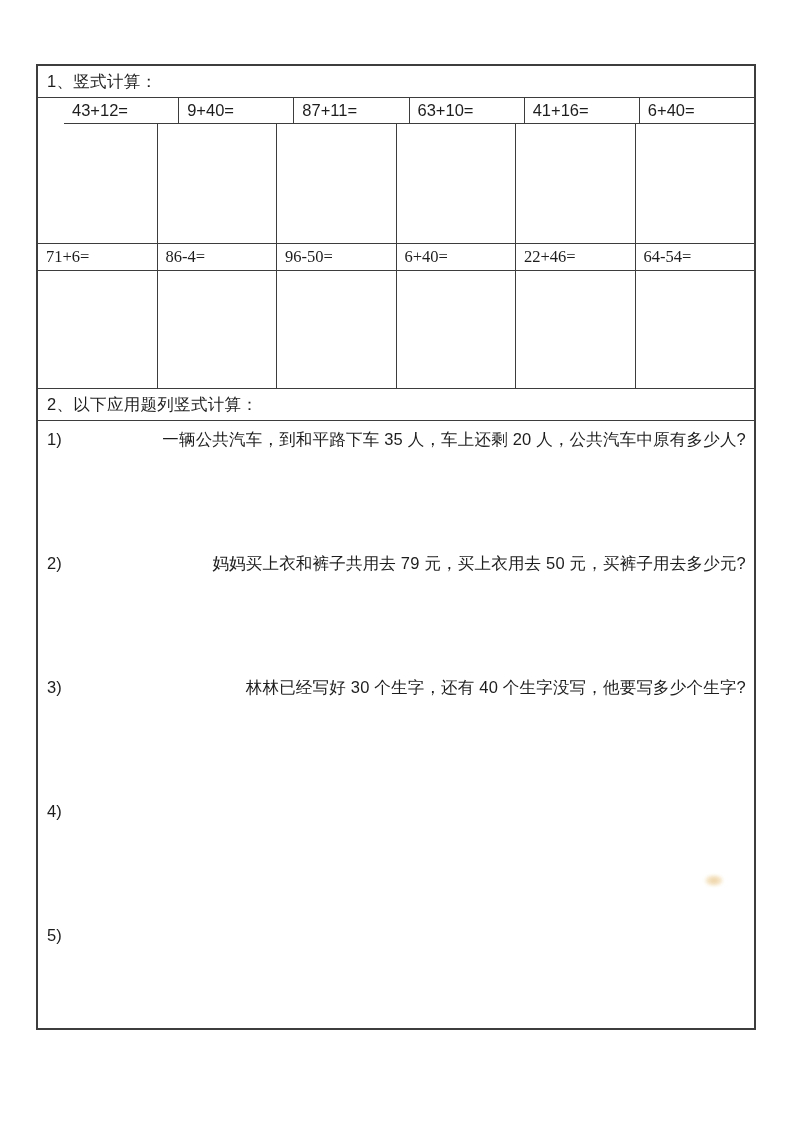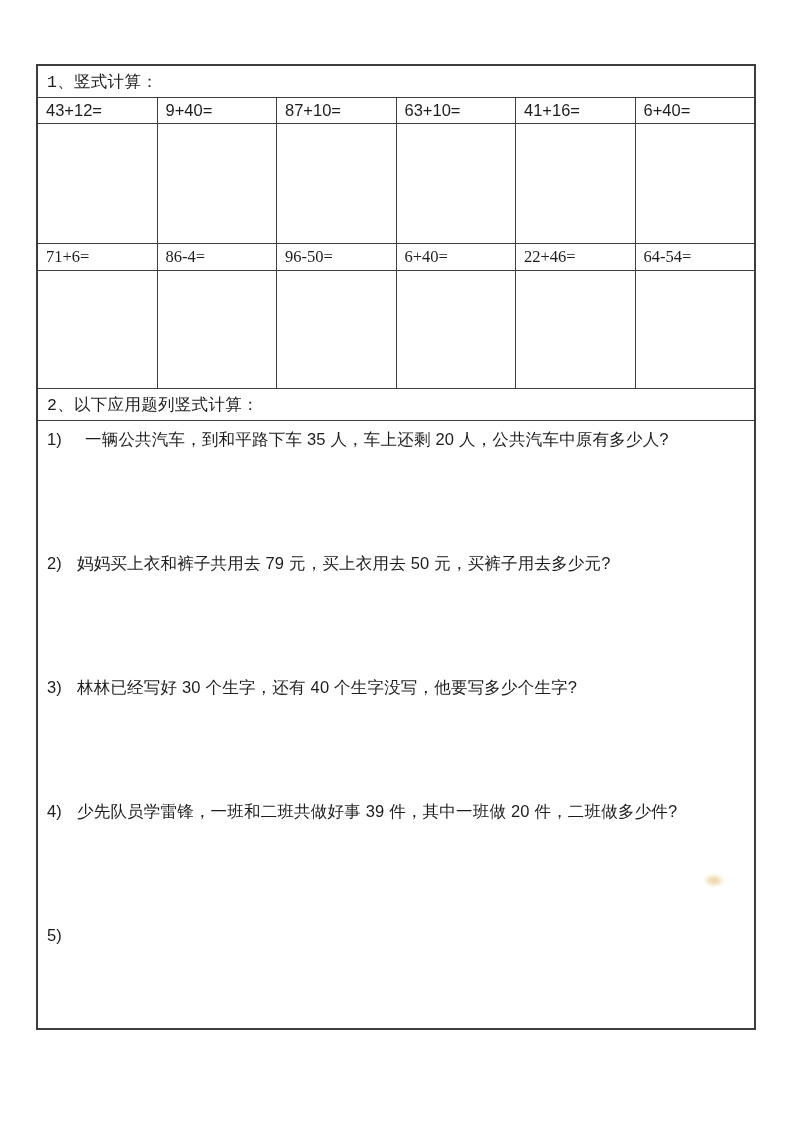--- a/index.html
+++ b/index.html
@@ -35,25 +35,24 @@
     display: flex;
     border-bottom: 1.5px solid var(--border-color);
     flex-shrink: 0;
   }
   .title-row {
     height: 32px;
     align-items: center;
     padding-left: 9px;
     font-size: 16.5px;
     letter-spacing: 0.3px;
-    font-family: Liberation Mono, monospace;
   }
   .title-row-2 { height: 32px; }
   .problems-row { font-size: 16.5px; }
-  .problems-row-1 { height: 26px; }
+  .problems-row-1 { height: 26px; margin-left: 26px; }
   .problems-row-2 { height: 27px; font-family: Liberation Serif, serif; }
   .pcell {
     flex: 1 1 0;
     display: flex;
     align-items: center;
     padding-left: 8px;
     border-right: 1.5px solid var(--border-color);
     overflow: hidden;
     white-space: nowrap;
   }
@@ -76,21 +75,21 @@
     height: 124px;
     font-size: 16.5px;
     line-height: 1.15;
     white-space: nowrap;
   }
   .wp-num {
     flex: 0 0 15px;
     margin-right: 15px;
   }
   .wp:first-child .wp-num { margin-right: 23px; }
-  .wp-text { flex: 1 1 auto; letter-spacing: 0.2px; }
+  .wp-text { flex: 1 1 auto; letter-spacing: 0.2px; text-align: right; }
   .smudge {
     position: absolute;
     left: 705px;
     top: 875px;
     width: 18px;
     height: 11px;
     background: radial-gradient(ellipse at center, #e8c283 0%, #f3e0bc 55%, rgba(255,255,255,0) 80%);
     filter: blur(1.5px);
     opacity: 0.75;
   }
@@ -101,21 +100,21 @@
 <div class="sheet">
   <div class="wtable">
 
     <div class="row title-row">
       <span>1、竖式计算：</span>
     </div>
 
     <div class="row problems-row problems-row-1">
       <div class="pcell">43+12=</div>
       <div class="pcell">9+40=</div>
-      <div class="pcell">87+10=</div>
+      <div class="pcell">87+11=</div>
       <div class="pcell">63+10=</div>
       <div class="pcell">41+16=</div>
       <div class="pcell">6+40=</div>
     </div>
 
     <div class="row work-row-1">
       <div class="wcell"></div>
       <div class="wcell"></div>
       <div class="wcell"></div>
       <div class="wcell"></div>
@@ -153,21 +152,20 @@
       <div class="wp">
         <span class="wp-num">2)</span>
         <span class="wp-text">妈妈买上衣和裤子共用去 79 元，买上衣用去 50 元，买裤子用去多少元?</span>
       </div>
       <div class="wp">
         <span class="wp-num">3)</span>
         <span class="wp-text">林林已经写好 30 个生字，还有 40 个生字没写，他要写多少个生字?</span>
       </div>
       <div class="wp">
         <span class="wp-num">4)</span>
-        <span class="wp-text">少先队员学雷锋，一班和二班共做好事 39 件，其中一班做 20 件，二班做多少件?</span>
       </div>
       <div class="wp">
         <span class="wp-num">5)</span>
       </div>
     </div>
 
   </div>
 
   <div class="smudge"></div>
 </div>

